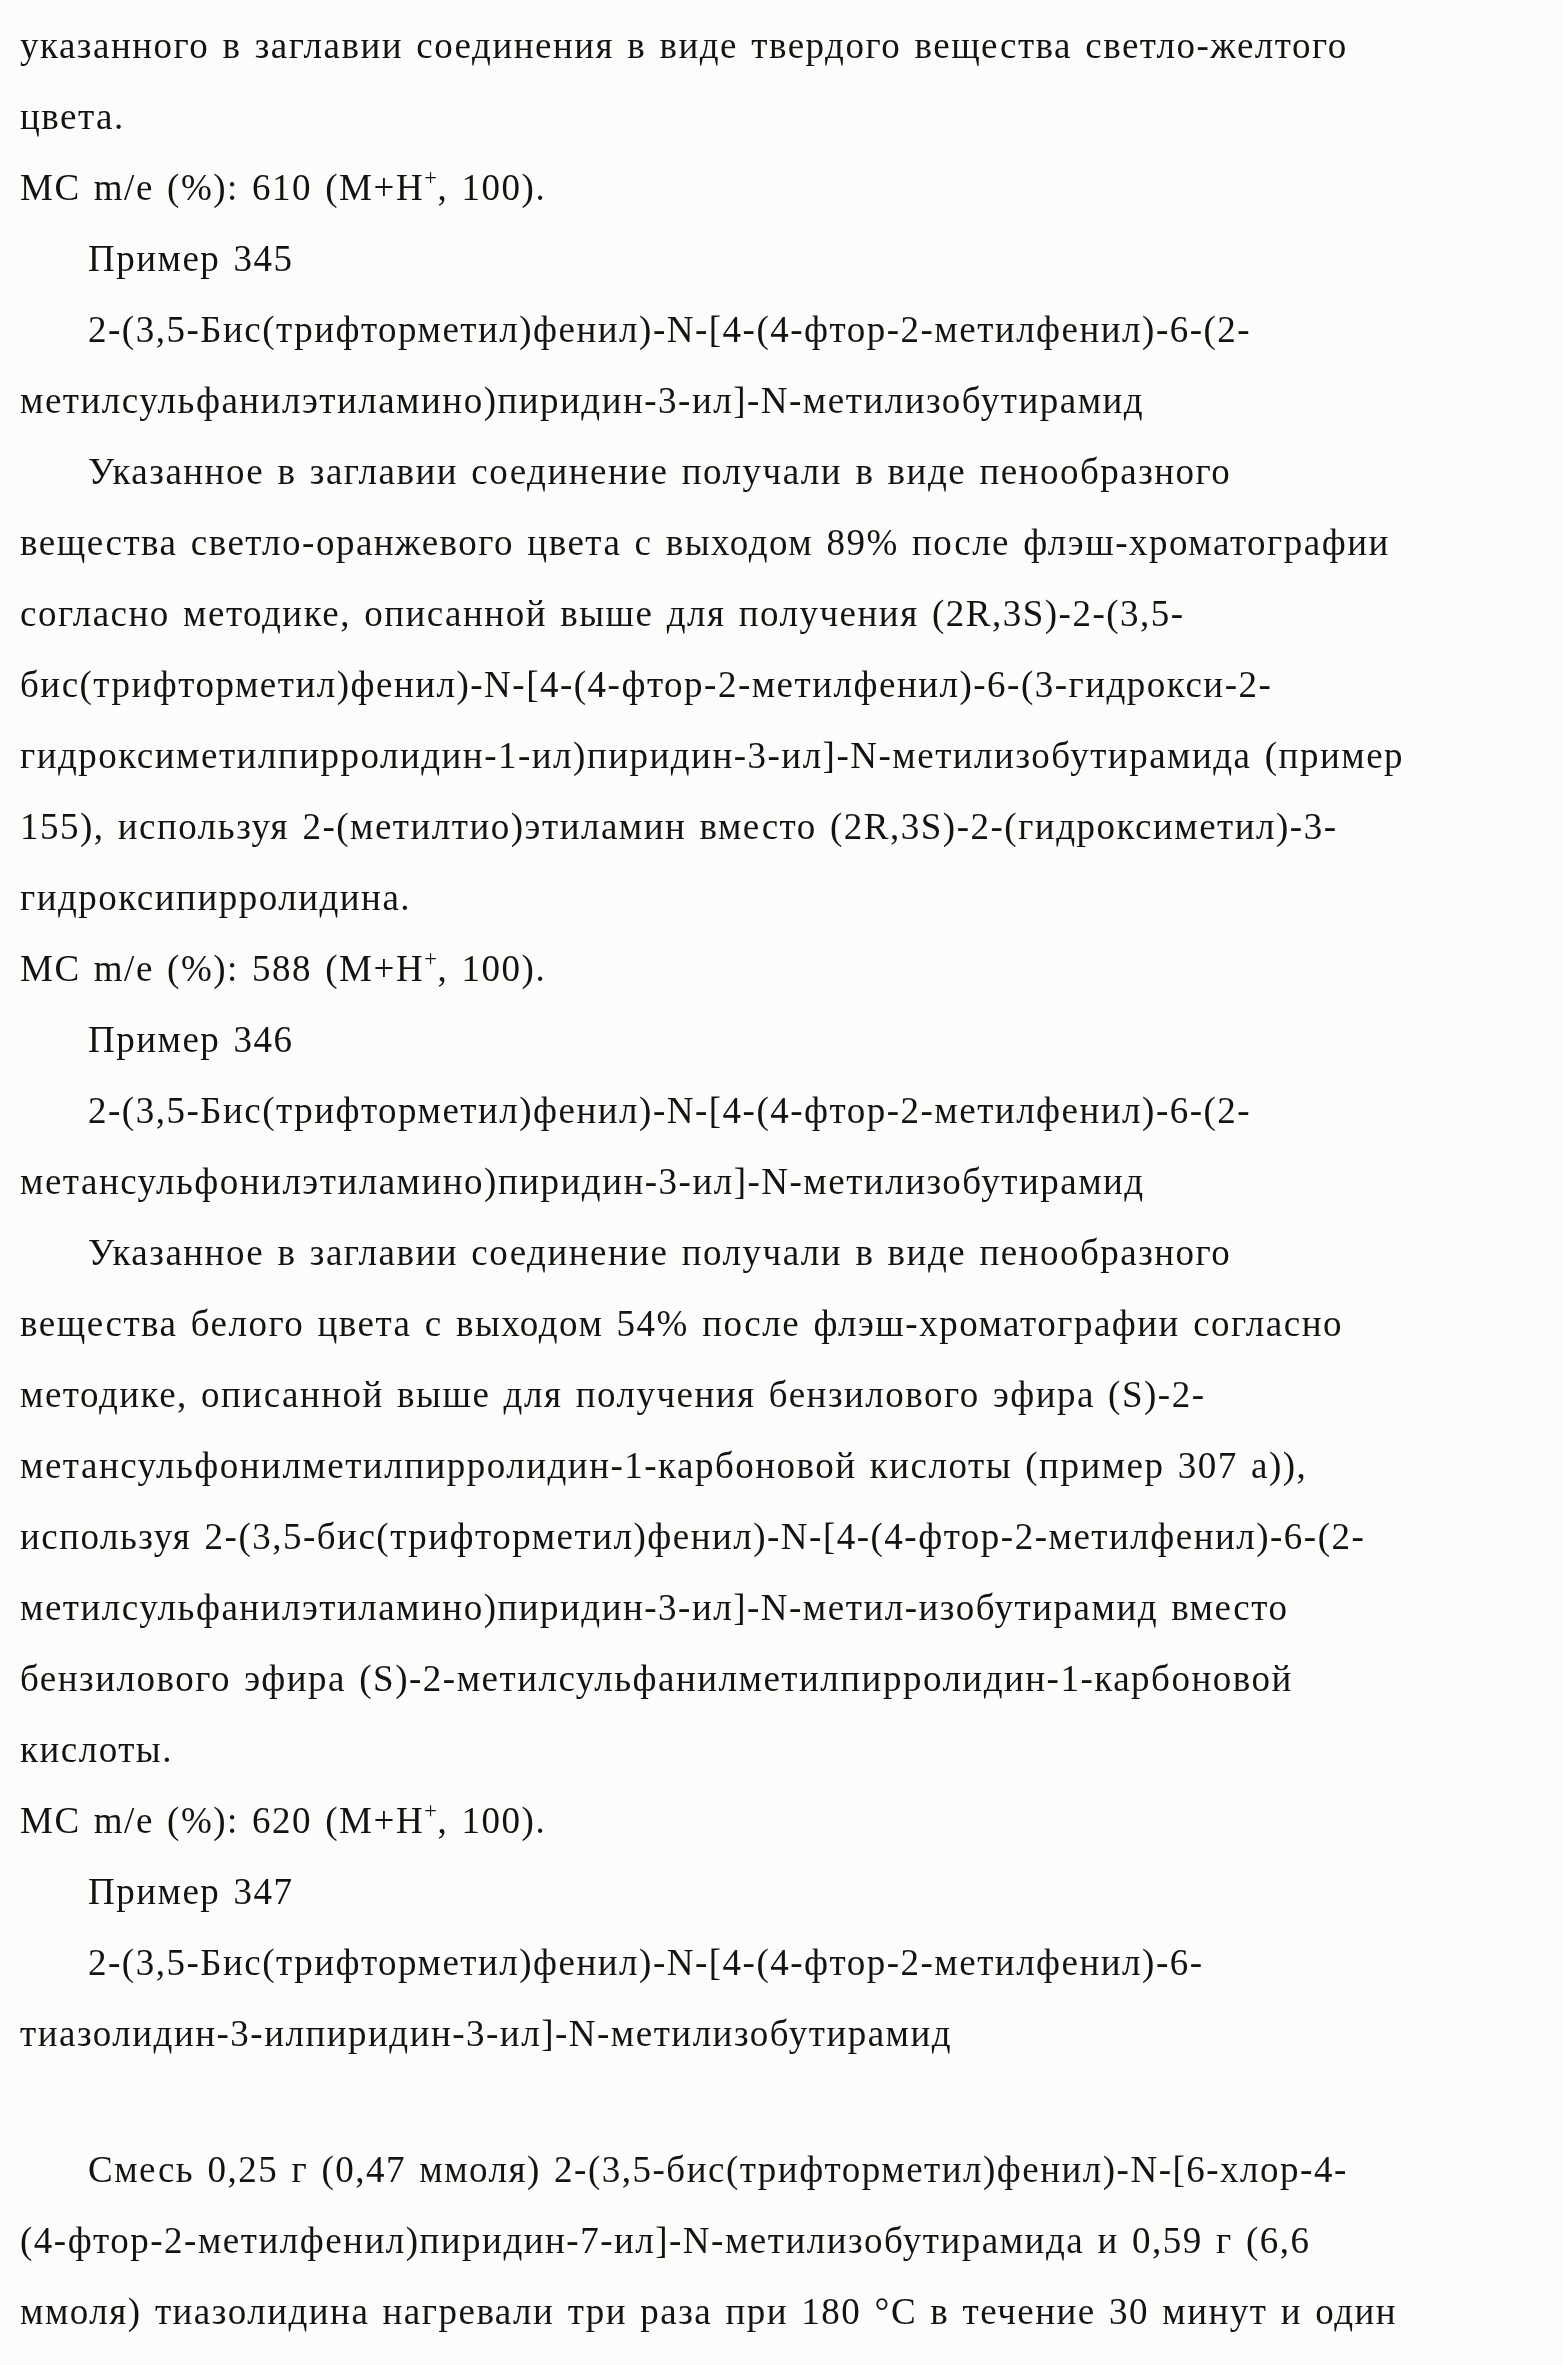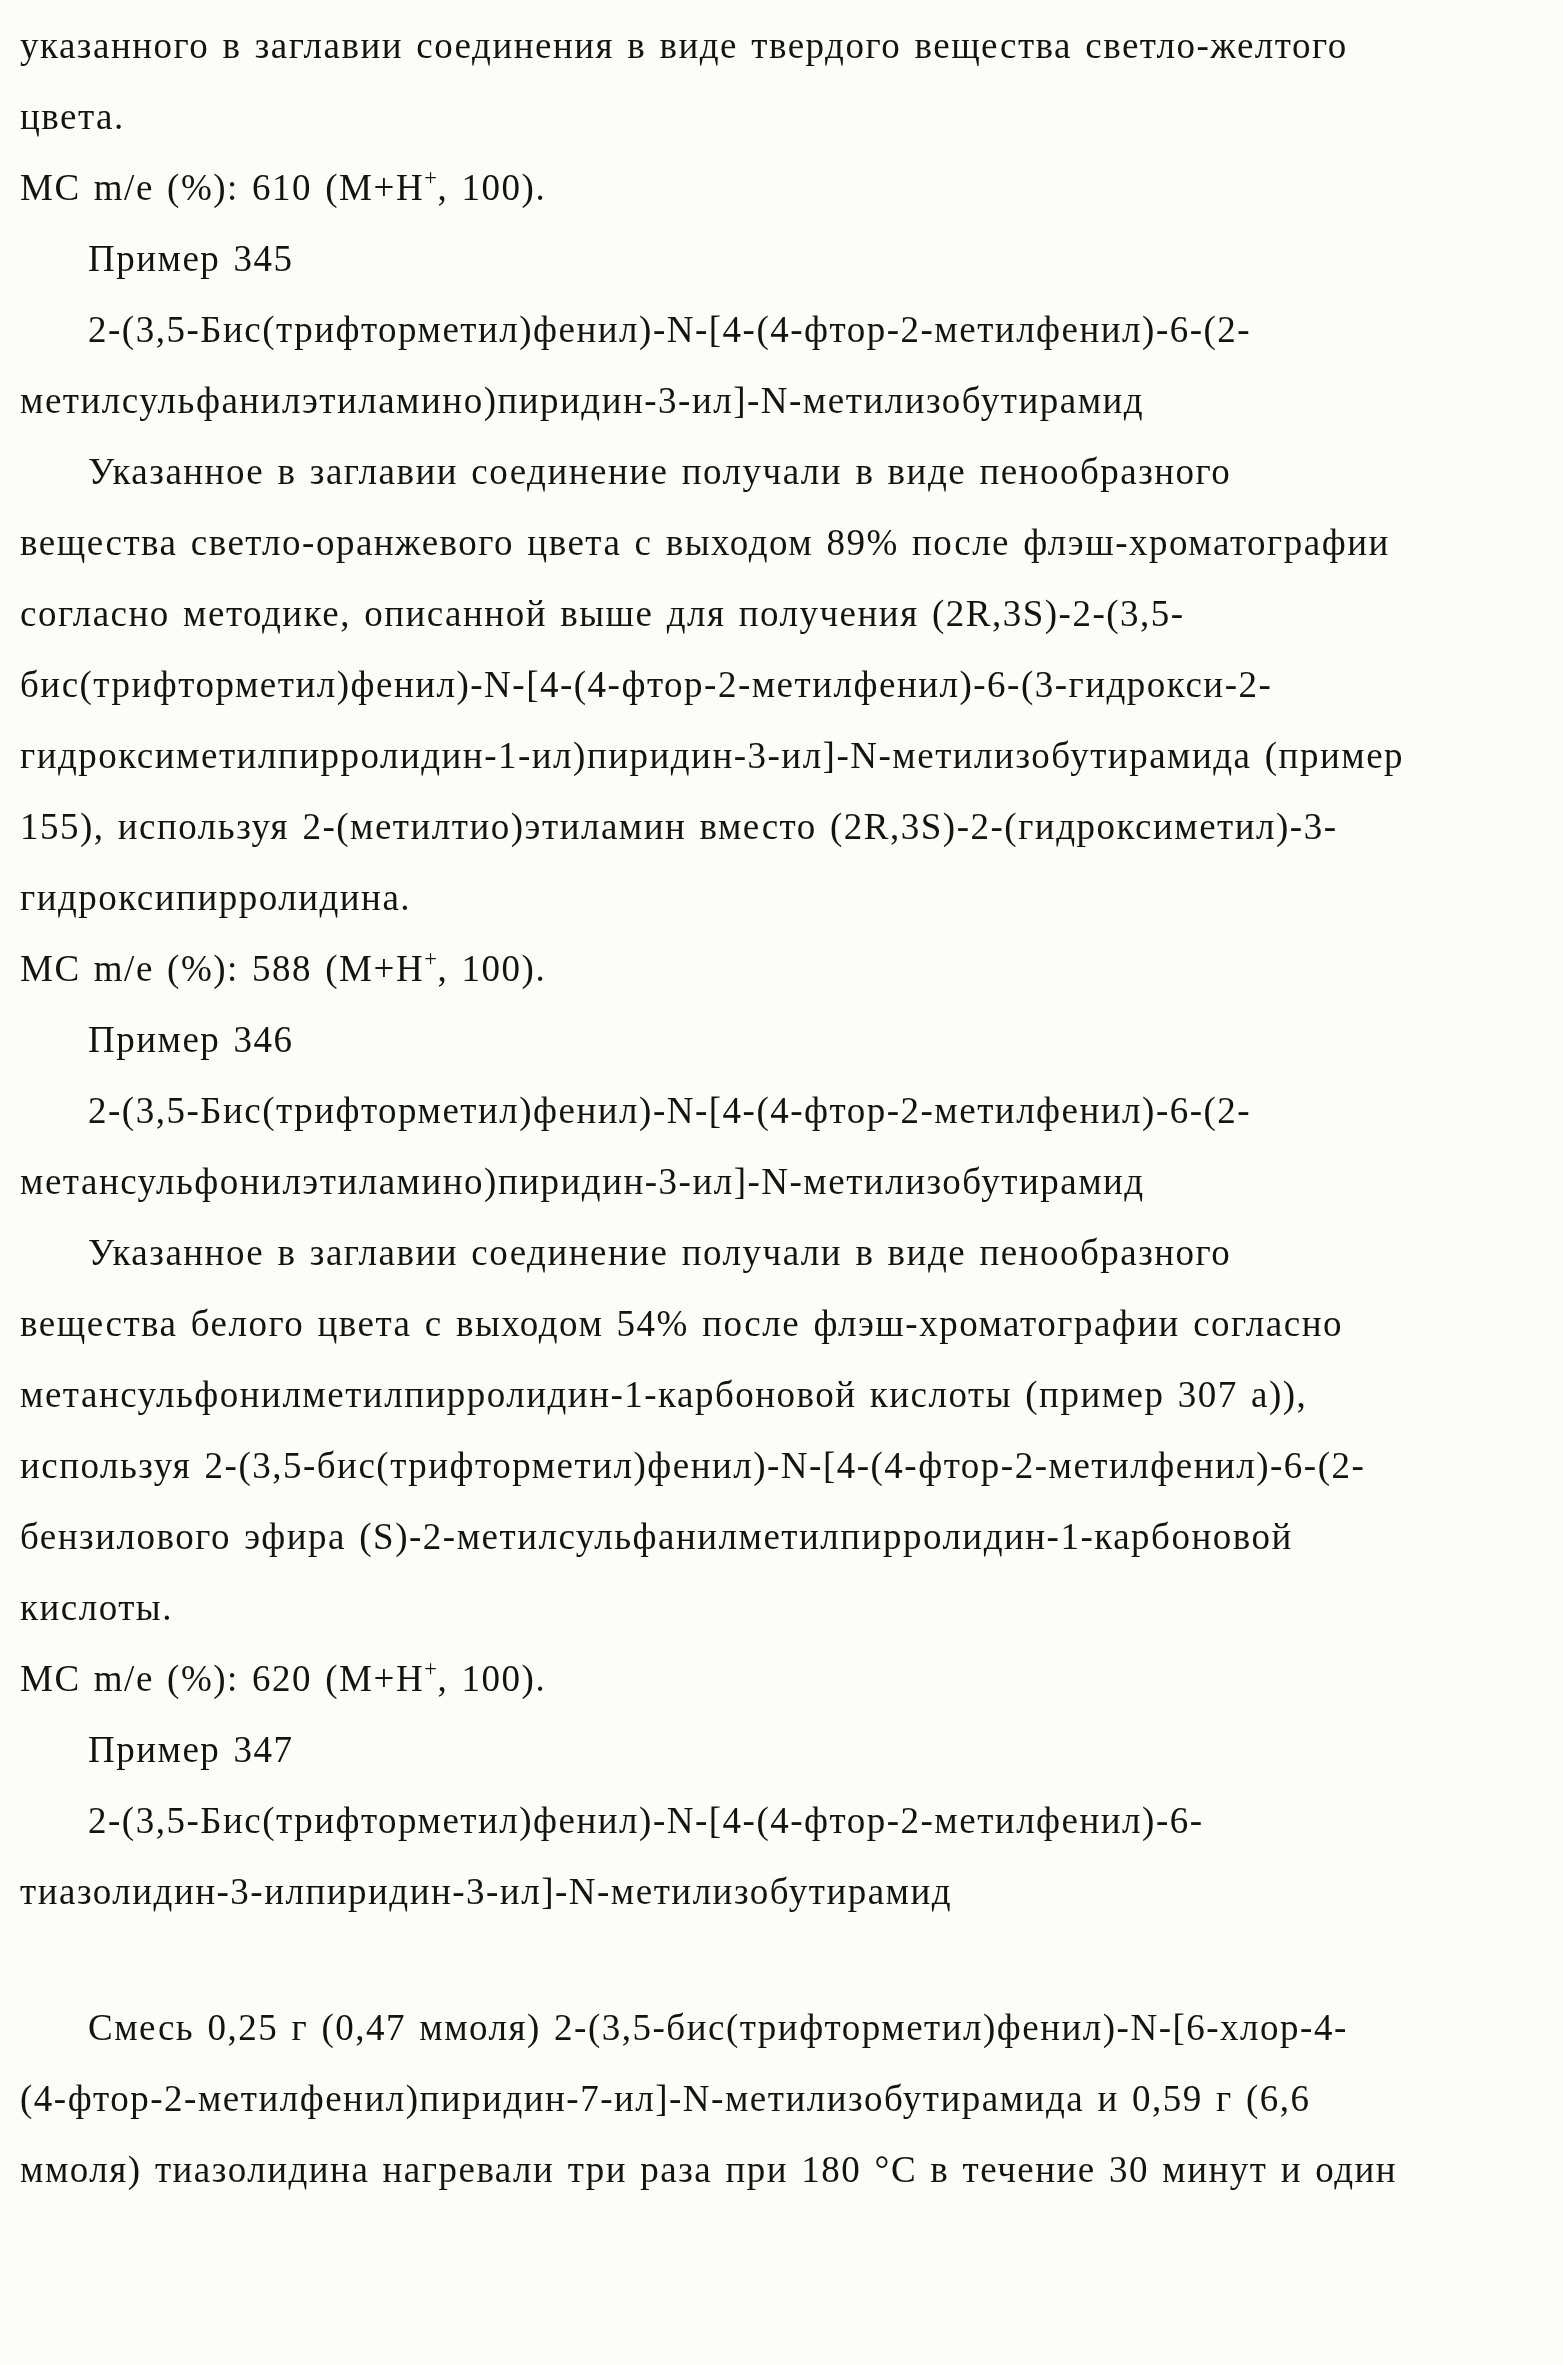--- a/index.html
+++ b/index.html
@@ -71,22 +71,24 @@
     <div class="block">
       <div class="line ind"><span class="u">Пример 346</span></div>
     </div>
     <div class="block">
       <div class="line ind"><span class="u">2-(3,5-Бис(трифторметил)фенил)-N-[4-(4-фтор-2-метилфенил)-6-(2-</span></div>
       <div class="line"><span class="u">метансульфонилэтиламино)пиридин-3-ил]-N-метилизобутирамид</span></div>
     </div>
     <div class="block">
       <div class="line ind"><span>Указанное в заглавии соединение получали в виде пенообразного</span></div>
       <div class="line"><span>вещества белого цвета с выходом 54% после флэш-хроматографии согласно</span></div>
+      <div class="line"><span>методике, описанной выше для получения бензилового эфира (S)-2-</span></div>
       <div class="line"><span>метансульфонилметилпирролидин-1-карбоновой кислоты (пример 307 а)),</span></div>
       <div class="line"><span>используя 2-(3,5-бис(трифторметил)фенил)-N-[4-(4-фтор-2-метилфенил)-6-(2-</span></div>
+      <div class="line"><span>метилсульфанилэтиламино)пиридин-3-ил]-N-метил-изобутирамид вместо</span></div>
       <div class="line"><span>бензилового эфира (S)-2-метилсульфанилметилпирролидин-1-карбоновой</span></div>
       <div class="line"><span>кислоты.</span></div>
     </div>
     <div class="block">
       <div class="line"><span>МС m/e (%): 620 (М+Н</span><span class="sup">+</span><span>, 100).</span></div>
     </div>
     <div class="block">
       <div class="line ind"><span class="u">Пример 347</span></div>
     </div>
     <div class="block">

